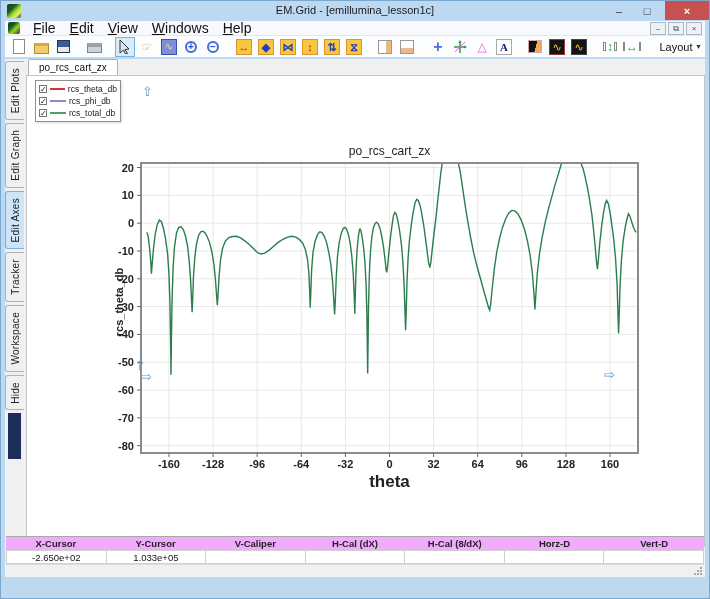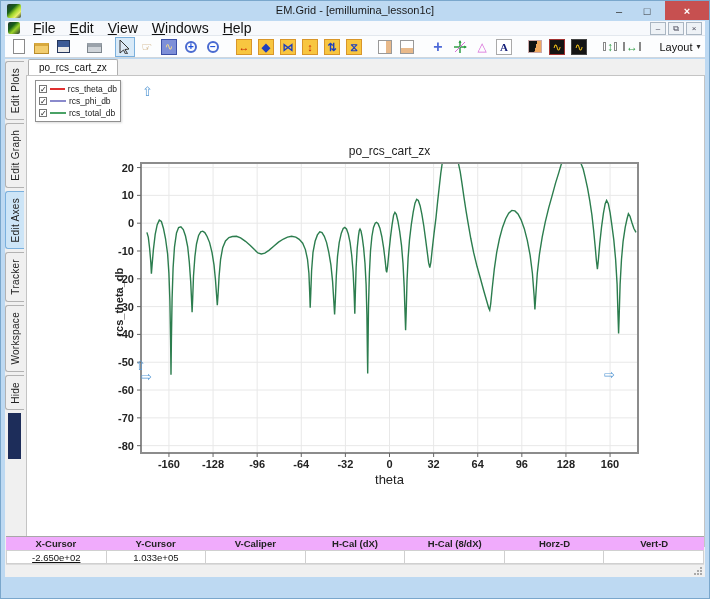--- a/index.html
+++ b/index.html
@@ -91,33 +91,33 @@
   .lcb{width:8px;height:8px;border:1px solid #777;background:#fff;font-size:8px;line-height:7px;
        color:#111;text-align:center;}
   .lline{width:16px;height:2px;}
   .llab{font-size:8.5px;color:#222;}
   
   .chart-title{position:absolute;left:113px;width:499px;top:68px;text-align:center;
                font-size:12px;color:#222;}
   .plot-svg{position:absolute;left:113px;top:86px;}
   .ylab{position:absolute;left:58px;top:220px;font-size:11px;font-weight:bold;color:#222;
         transform:rotate(-90deg);transform-origin:center;}
-  .xlab{position:absolute;left:113px;width:499px;top:396px;text-align:center;font-size:13px;
-        font-weight:normal;color:#222;}
+  .xlab{position:absolute;left:113px;width:499px;top:396px;text-align:center;font-size:17px;
+        font-weight:bold;color:#222;}
   .cursor{position:absolute;color:#5b9bd5;font-size:13px;line-height:12px;}
   
   .status-table{position:absolute;left:1px;right:1px;bottom:14px;height:27px;background:#fff;
                 border-top:1px solid #a8a8a8;}
   .st-head{display:flex;height:13px;background:#f0abfc;}
   .st-head div{flex:1;font-size:9.5px;font-weight:bold;color:#222;text-align:center;
                line-height:13px;}
   .st-vals{display:flex;height:14px;}
   .st-vals div{flex:1;font-size:9.5px;color:#111;text-align:center;line-height:13px;
                border:1px solid #d0d0d0;border-left:none;}
-  .st-vals div:first-child{border-left:1px solid #d0d0d0;text-decoration:underline;}
+  .st-vals div:first-child{border-left:1px solid #d0d0d0;}
   .statusbar-outer{position:absolute;left:1px;right:1px;bottom:0;height:13px;background:#f0f0f0;
                    border-top:1px solid #dcdcdc;}
   .grip{position:absolute;right:2px;bottom:2px;width:9px;height:9px;
         background:radial-gradient(circle at 2px 8px,#aaa 1px,transparent 1.4px),
                    radial-gradient(circle at 5px 5px,#aaa 1px,transparent 1.4px),
                    radial-gradient(circle at 8px 2px,#aaa 1px,transparent 1.4px),
                    radial-gradient(circle at 5px 8px,#aaa 1px,transparent 1.4px),
                    radial-gradient(circle at 8px 5px,#aaa 1px,transparent 1.4px),
                    radial-gradient(circle at 8px 8px,#aaa 1px,transparent 1.4px);}
 </style>

